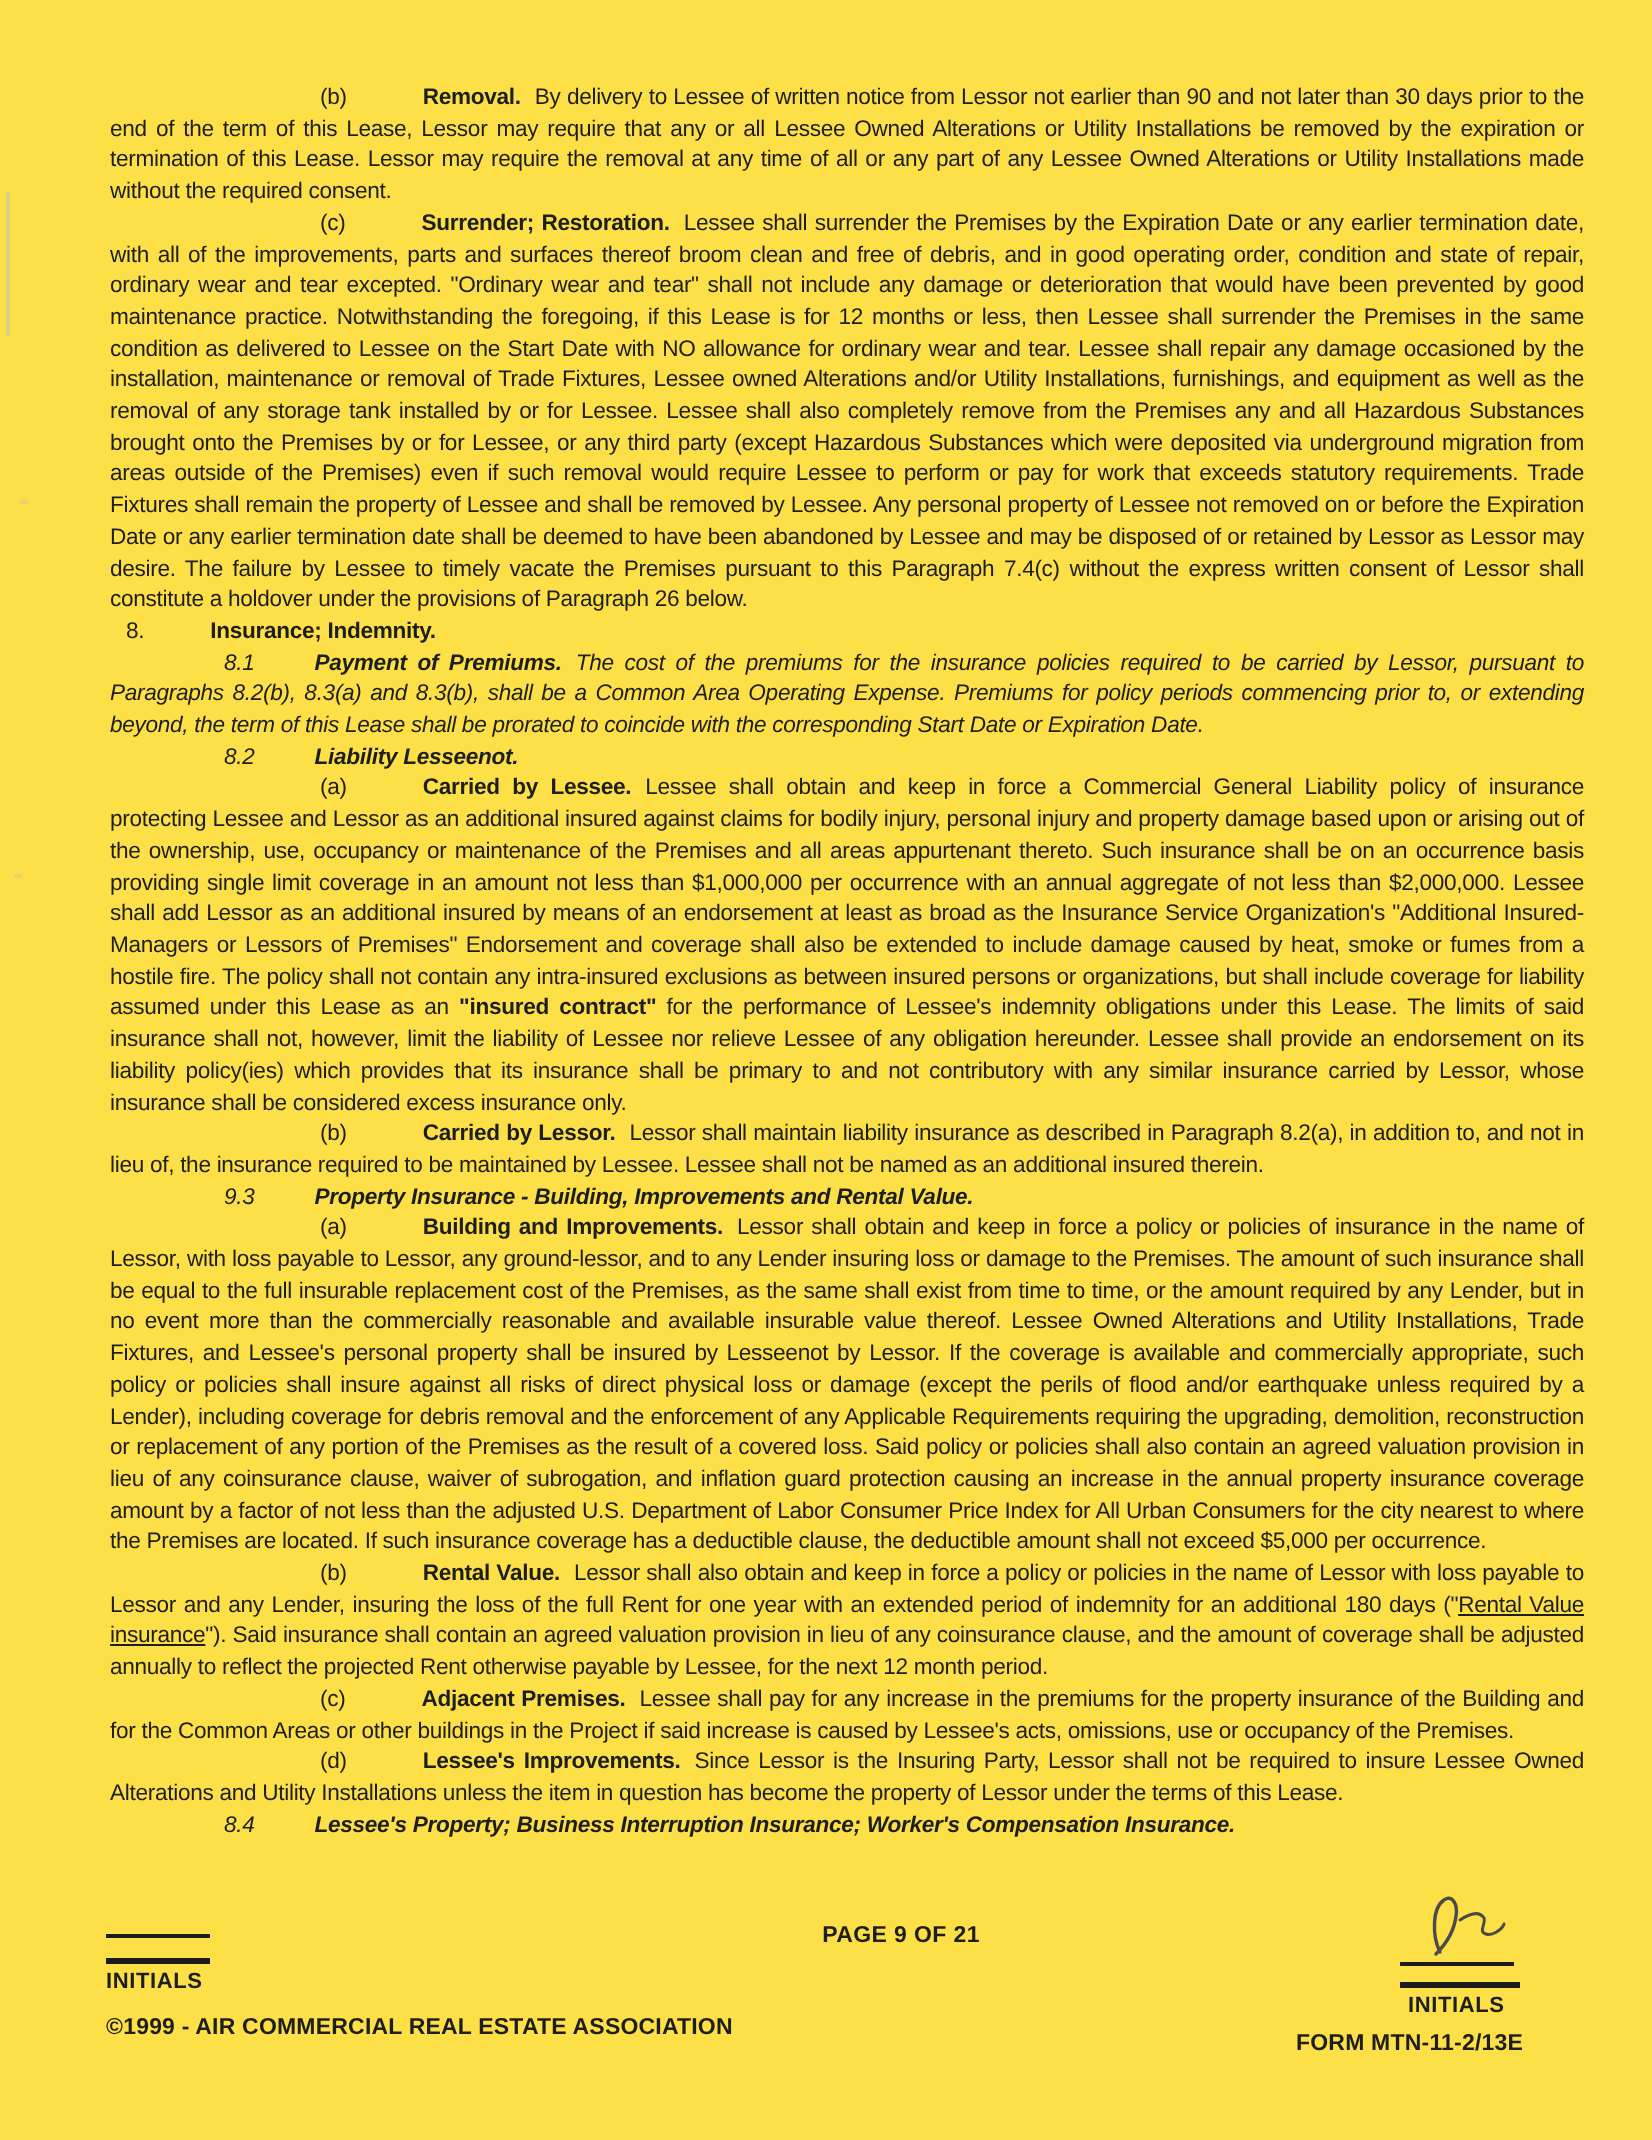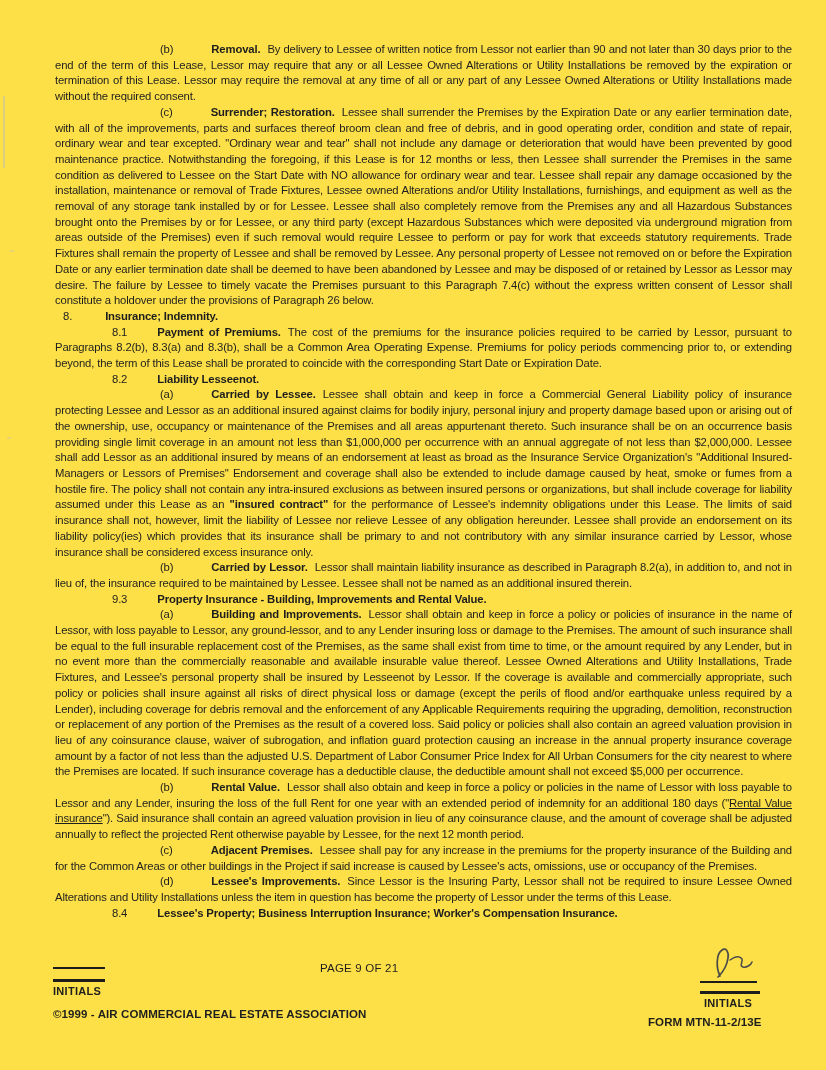--- a/index.html
+++ b/index.html
@@ -8,34 +8,34 @@
     font-family:"Liberation Sans",sans-serif;color:#1e1e1e;overflow:hidden;
   }
   .textblock{
     position:absolute;left:55px;top:42px;width:737px;
     font-size:11.3px;line-height:15.7px;letter-spacing:-0.15px;
   }
   .para{margin:0;text-align:justify;}
   .para .prefix{white-space:nowrap;}
   .para .heading{font-weight:bold;}
   .para.letter{text-indent:105px;}
-  .para.sub{text-indent:57px;}
+  .para.sub{text-indent:57px;font-style:italic;}
   .para.section{text-indent:8px;}
   .tab{display:inline-block;}
   .tab.letter-t{width:38px;}
   .tab.sub-t{width:30px;}
   .tab.section-t{width:33px;}
   .hgap{display:inline-block;width:7px;}
   .seg.b{font-weight:bold;}
   .seg.u{text-decoration:underline;}
 
   
   .page-num{
-    position:absolute;left:320px;top:962px;width:170px;text-align:left;
-    font-size:11.5px;font-weight:normal;letter-spacing:0.2px;
+    position:absolute;left:320px;top:962px;width:170px;text-align:right;
+    font-size:11.5px;font-weight:bold;letter-spacing:0.2px;
   }
   .initials-left{position:absolute;left:53px;top:967px;}
   .initials-left .l1{width:52px;height:2px;background:#1c1c1c;}
   .initials-left .l2{width:52px;height:2.5px;background:#1c1c1c;margin-top:10px;}
   .initials-left .lbl{font-size:11px;font-weight:bold;letter-spacing:0.3px;margin-top:3px;}
   .initials-right{position:absolute;left:700px;top:946px;width:70px;}
   .initials-right svg{display:block;margin-left:6px;}
   .initials-right .l1{width:57px;height:2px;background:#1c1c1c;margin-top:1px;}
   .initials-right .l2{width:60px;height:3px;background:#1c1c1c;margin-top:8px;}
   .initials-right .lbl{font-size:11px;font-weight:bold;letter-spacing:0.3px;margin-top:3px;margin-left:4px;}

